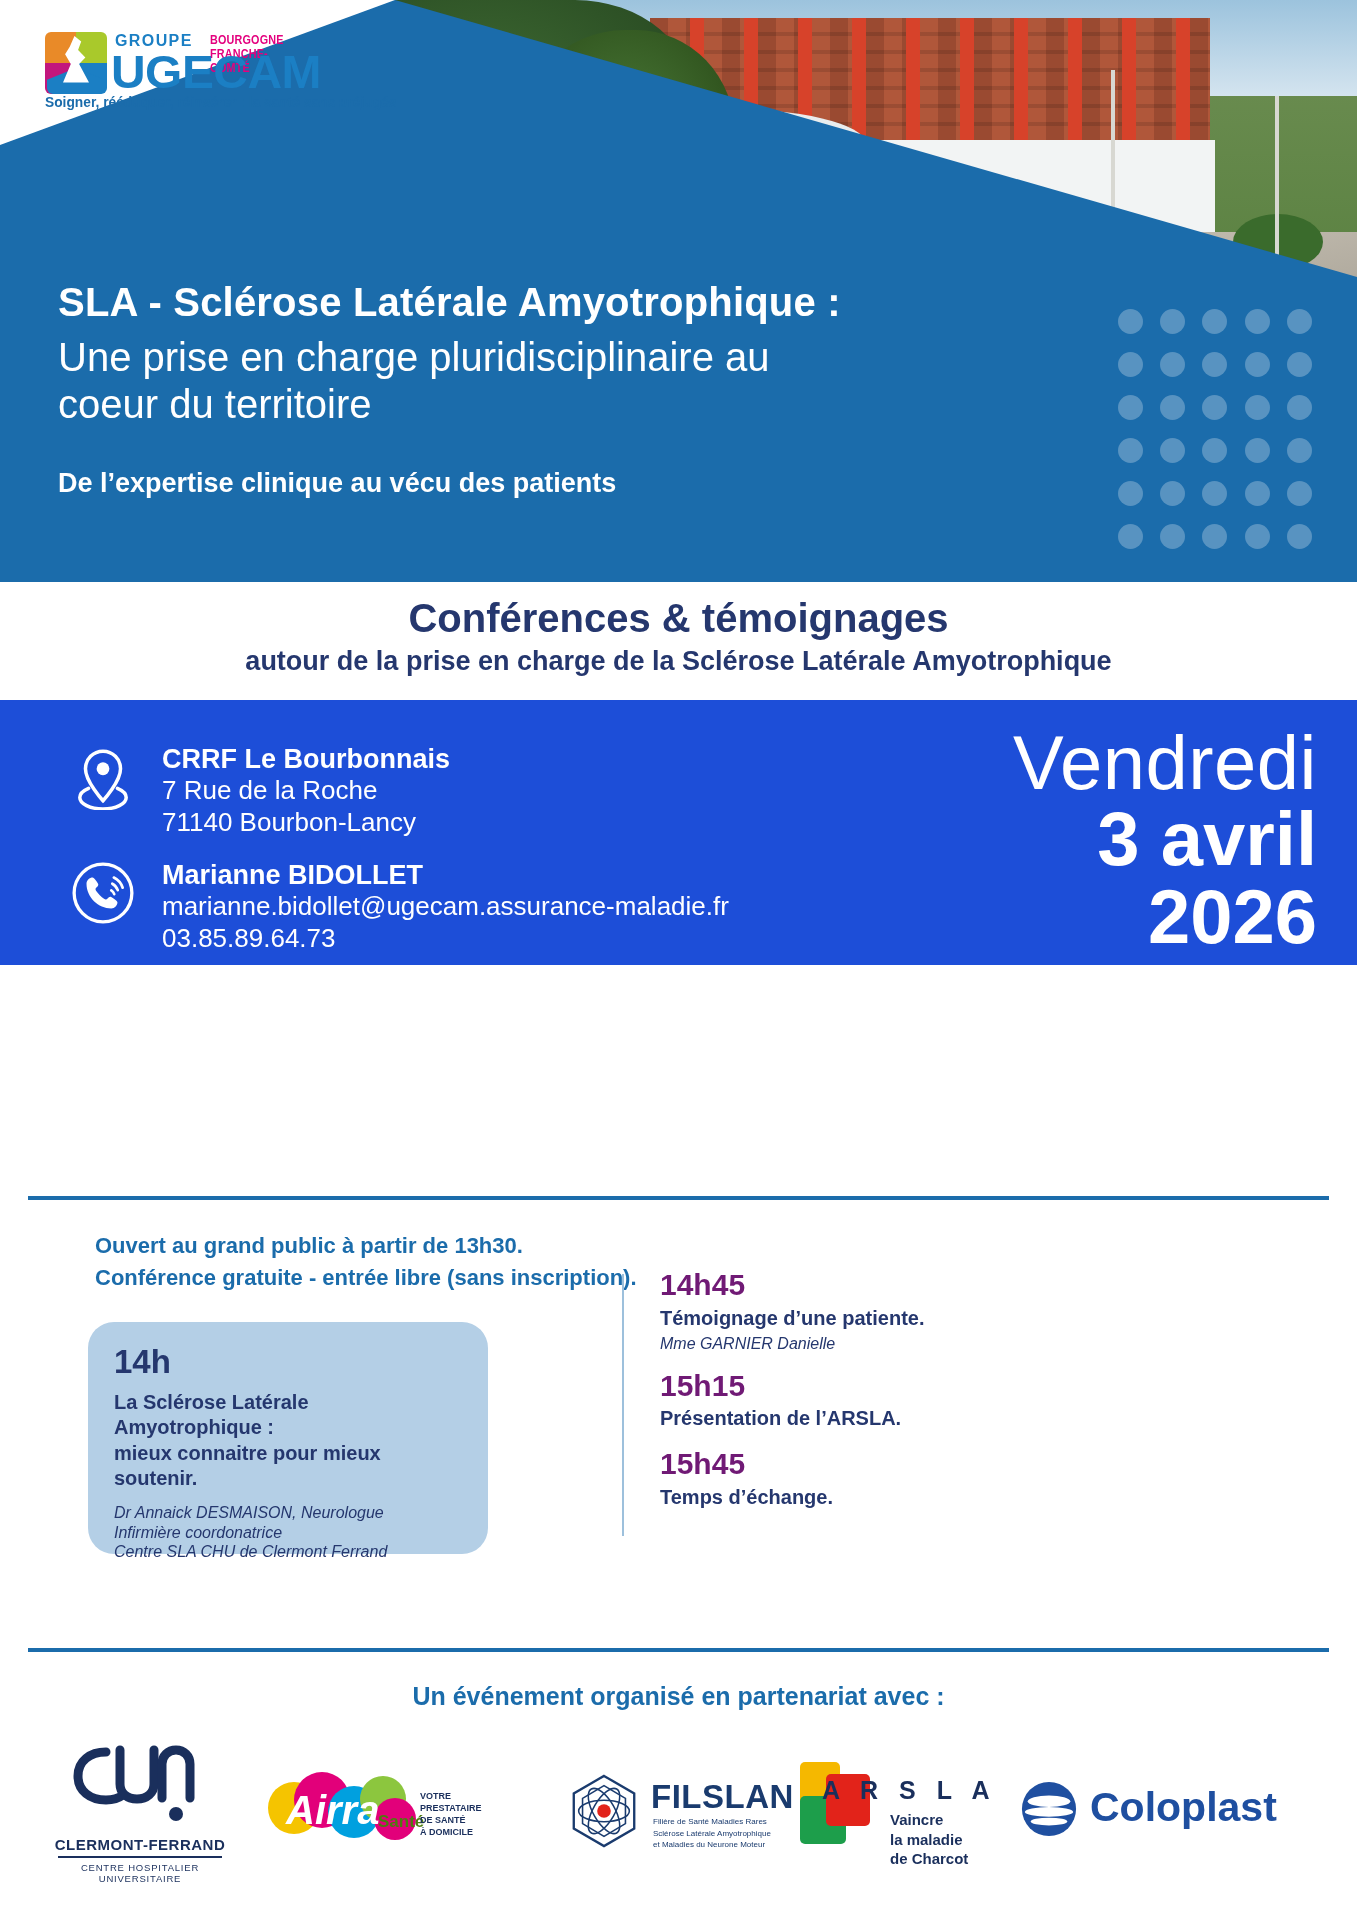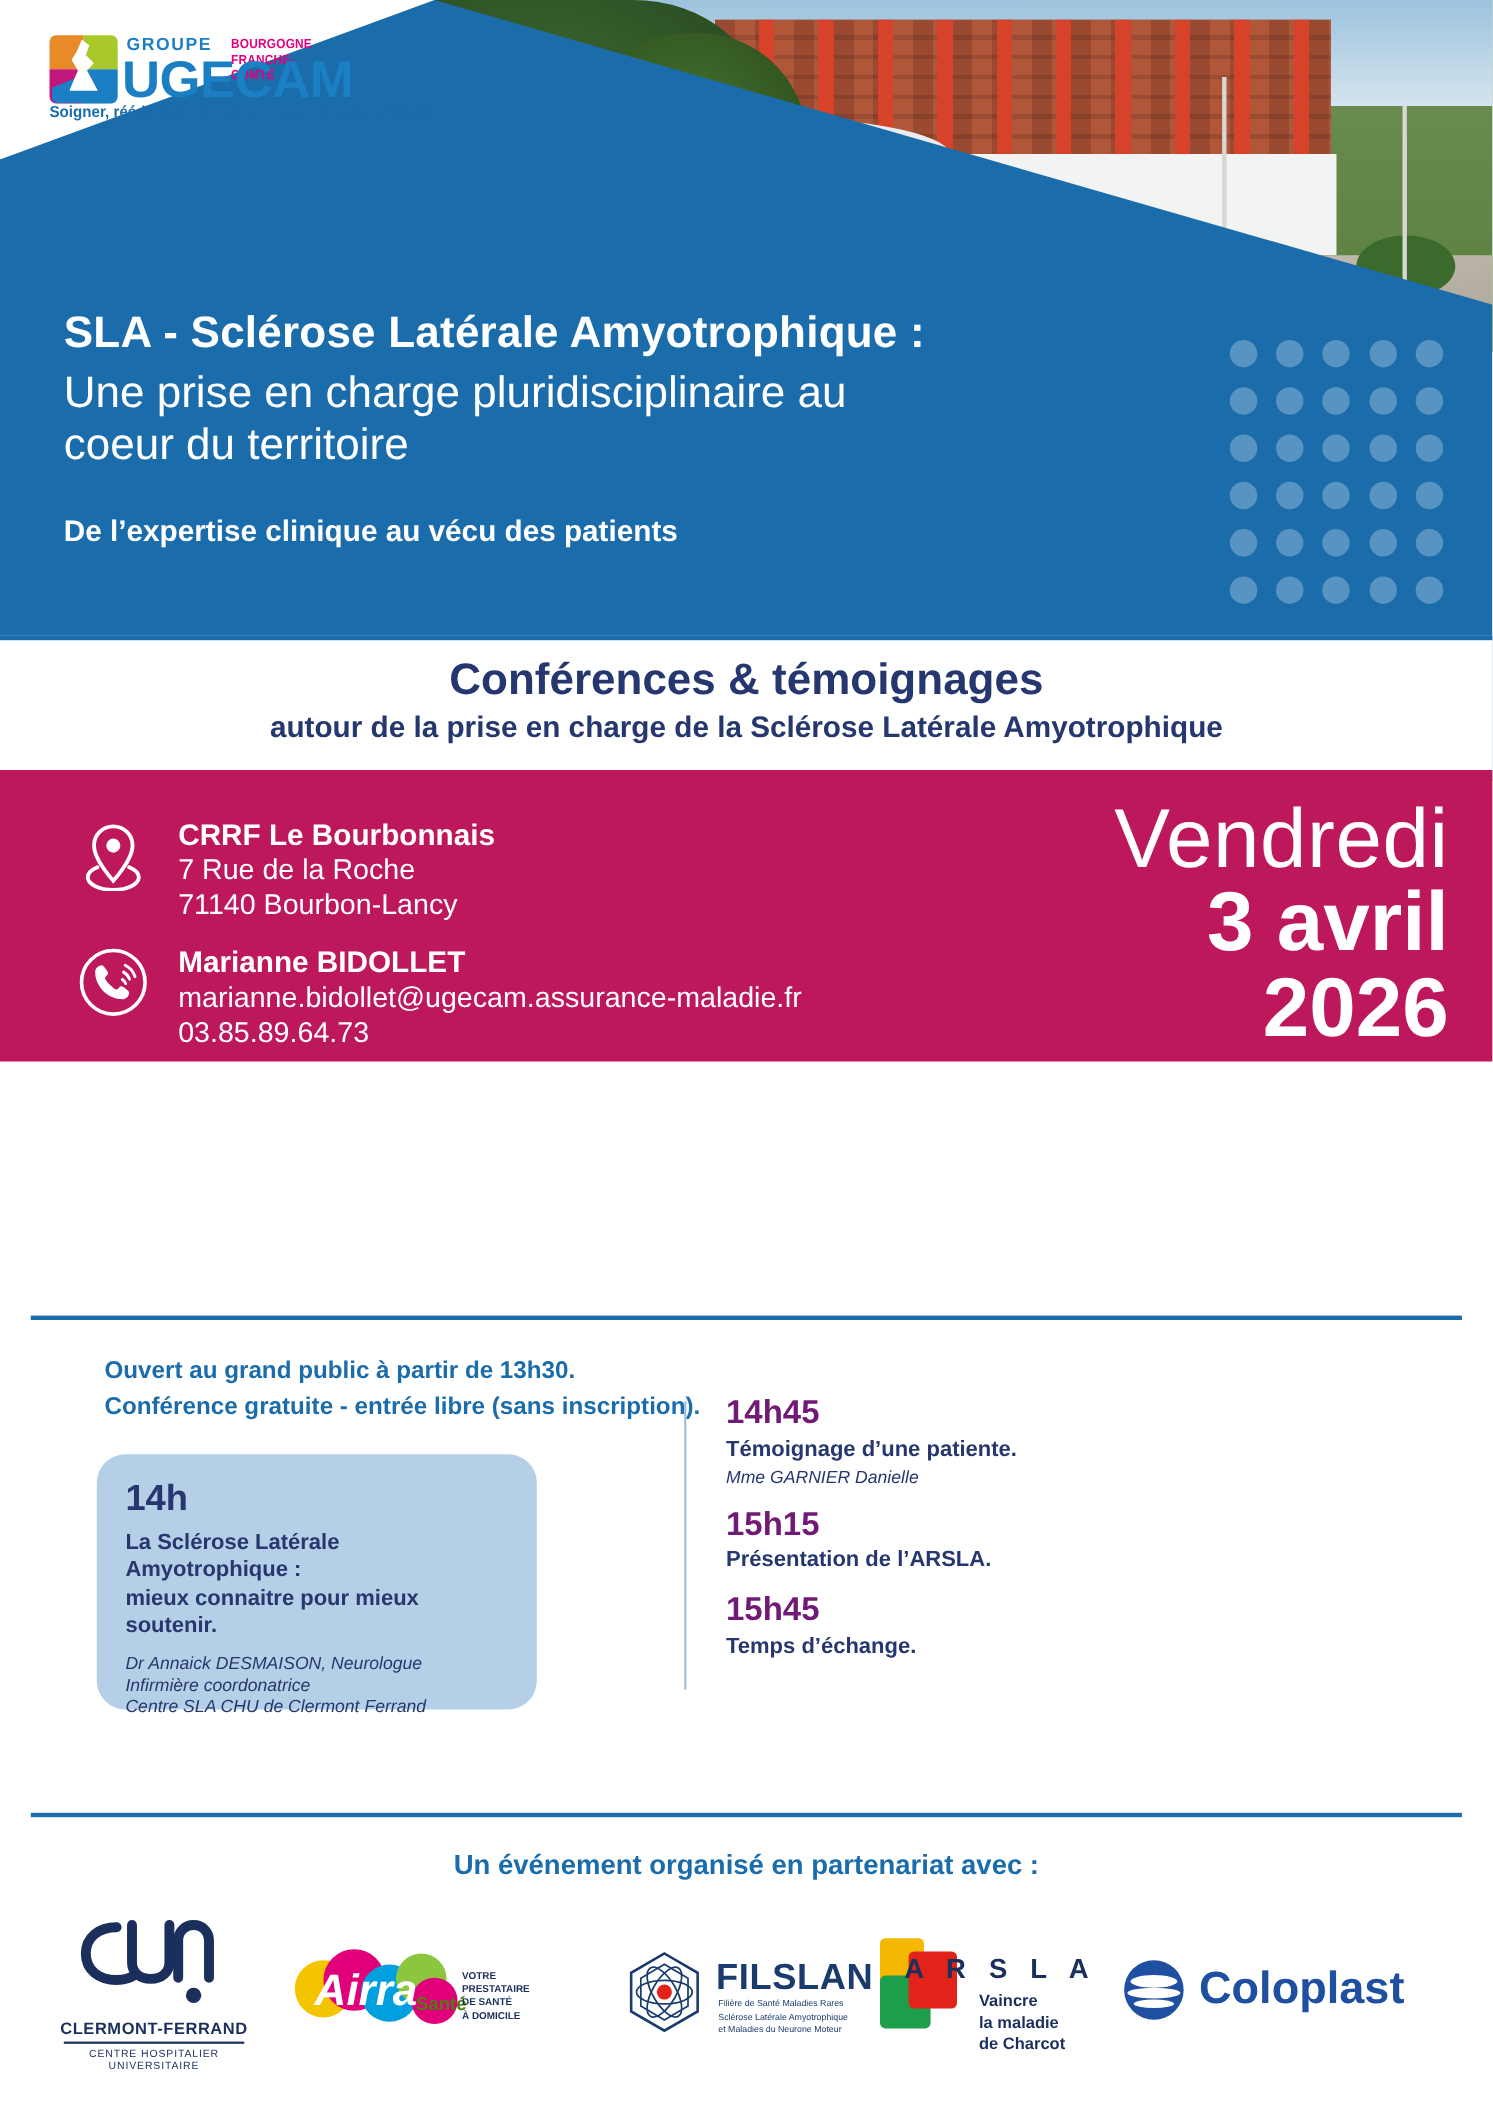--- a/index.html
+++ b/index.html
@@ -223,21 +223,21 @@
   }
   .conf-sub {
     position:absolute; left:0; top:68px; width:100%;
     color:#25376e; font-size:27px; font-weight:bold;
     font-family:"Liberation Sans Narrow","Liberation Sans",sans-serif;
   }
 
   
   .infoband {
     position:absolute; left:0; top:700px; width:1357px; height:265px;
-    background:#be185d;
+    background:#1d4ed8;
   }
   .contact {
     position:absolute; display:flex; align-items:flex-start; gap:26px;
   }
   .c-addr { left:70px; top:44px; }
   .c-phone { left:70px; top:160px; }
   .ic { width:66px; height:66px; flex:0 0 66px; }
   .c-lines { color:#ffffff; }
   .c-strong {
     font-size:27px; font-weight:bold; line-height:1.15;

